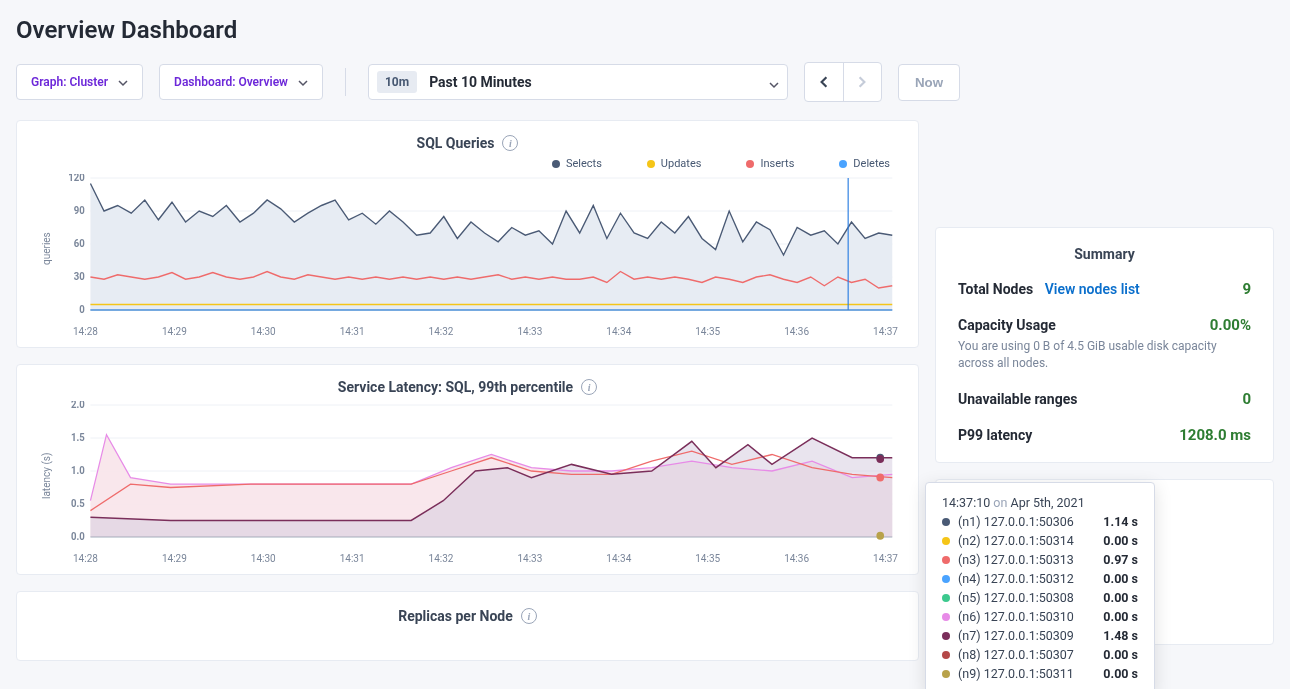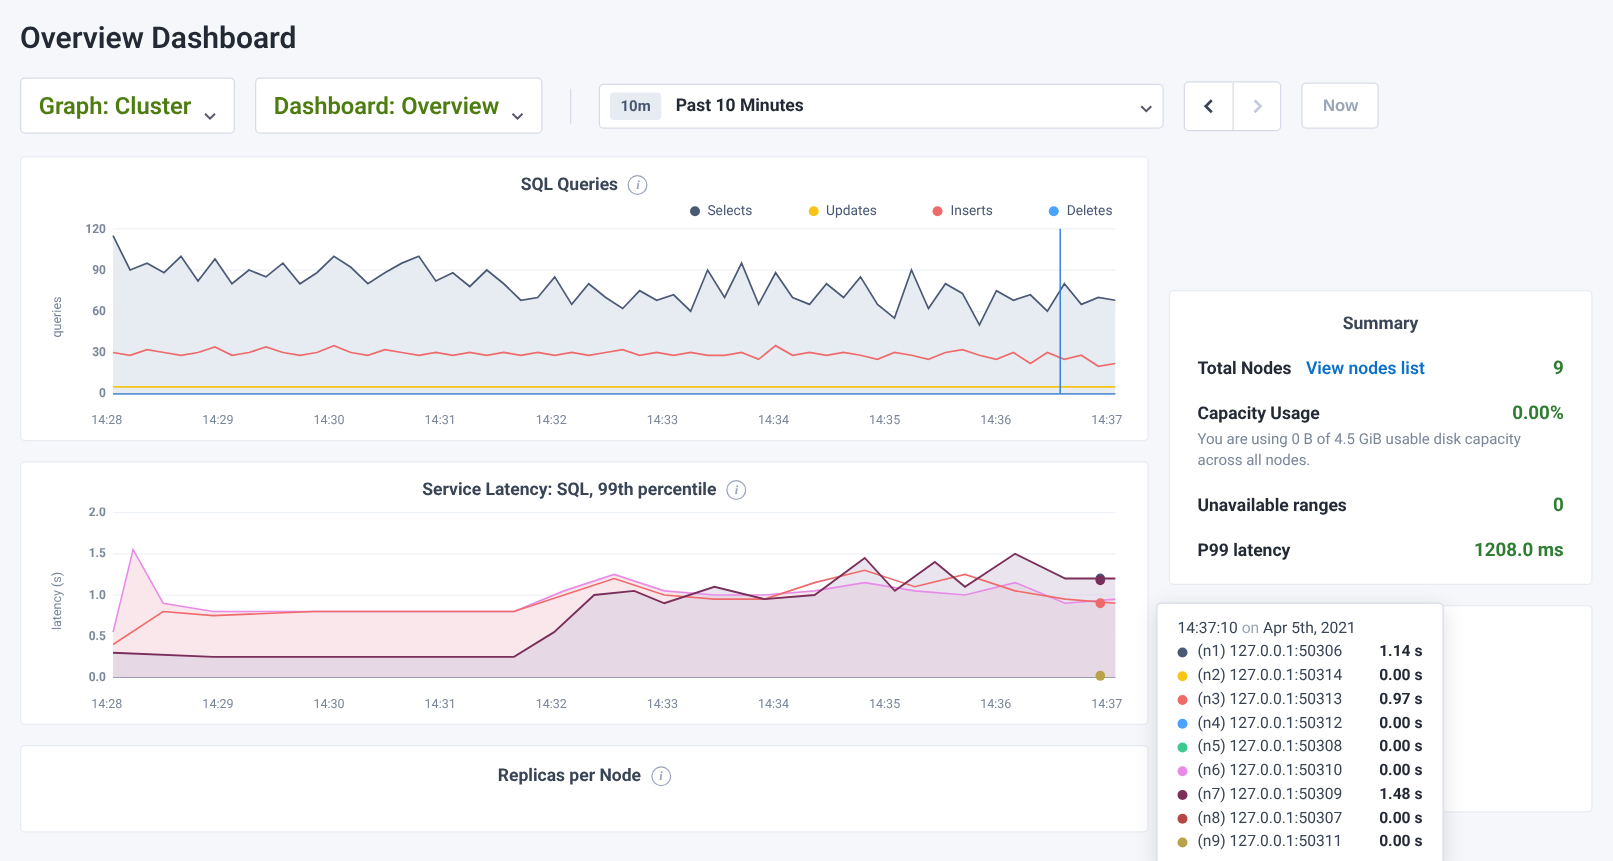--- a/index.html
+++ b/index.html
@@ -30,42 +30,42 @@
   .dropdown-btn {
     background: #fff;
     border: 1px solid #d6dbe7;
     border-radius: 4px;
     padding: 10px 14px;
     display: flex;
     align-items: center;
     gap: 10px;
     cursor: pointer;
     font-weight: 600;
-    color: #4d7c0f;
-    font-size: 19px;
+    color: #6d28d9;
+    font-size: 12px;
   }
   .chevron-down {
     width: 10px;
     height: 10px;
     display: inline-block;
   }
   .vdiv {
     width: 1px;
     height: 28px;
     background: #d6dbe7;
     margin: 0 6px;
   }
   .time-picker {
     display: flex;
     align-items: center;
     background: #fff;
     border: 1px solid #d6dbe7;
     border-radius: 4px;
     padding: 6px 8px;
-    width: 452px;
+    width: 420px;
     cursor: pointer;
   }
   .time-badge {
     background: #e7ebf2;
     border-radius: 3px;
     padding: 4px 8px;
     font-weight: 700;
     font-size: 12px;
     color: #475872;
     margin-right: 12px;

